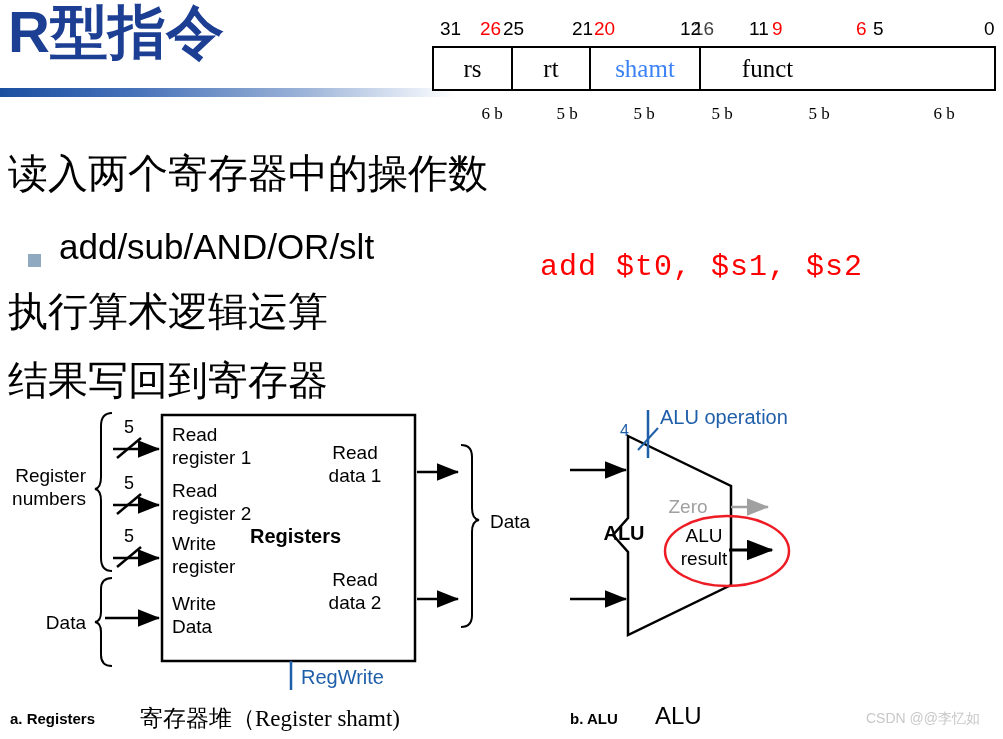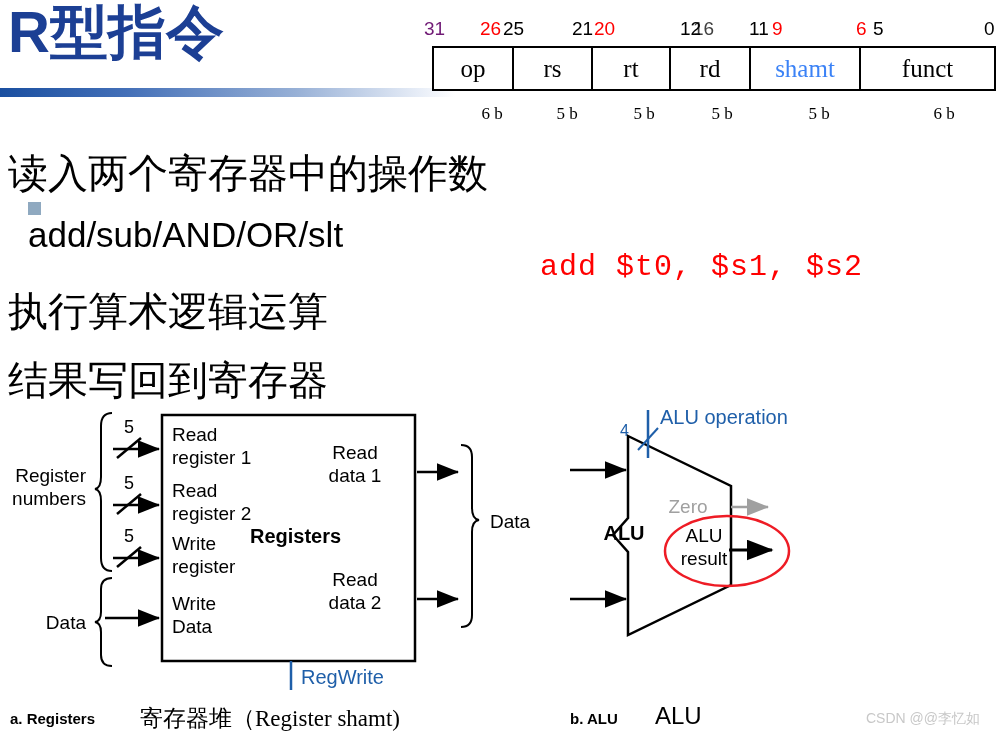--- a/index.html
+++ b/index.html
@@ -97,24 +97,23 @@
     font-size: 40px;
     color: #000000;
     white-space: nowrap;
   }
   #line-1 { left: 8px; top: 146px; }
   #line-3 { left: 8px; top: 284px; }
   #line-4 { left: 8px; top: 353px; }
 
   #bullet-row {
     left: 28px;
-    top: 202px;
+    top: 227px;
     display: flex;
-    align-items: flex-start;
-    flex-direction: column;
+    align-items: flex-end;
   }
   #bullet-square {
     width: 13px;
     height: 13px;
     background: #8fa9c0;
     margin-right: 18px;
   }
   #bullet-text {
     font-family: "Liberation Sans", sans-serif;
     font-size: 35px;
@@ -175,38 +174,36 @@
     white-space: nowrap;
   }
 </style>
 </head>
 <body>
 
 <div class="abs" id="slide-title"><span class="latin">R</span><span class="cjk">型指令</span></div>
 <div class="abs" id="title-rule"></div>
 
 <div class="abs" id="instr-bits">
-    <span style="left: 0px; color: #701a75;">31</span>
+    <span style="left: 16px; color: #000000;">31</span>
     <span style="left: 56px; color: rgb(255, 0, 0);">26</span>
     <span style="left: 79px; color: rgb(0, 0, 0);">25</span>
     <span style="left: 148px; color: rgb(0, 0, 0);">21</span>
     <span style="left: 170px; color: rgb(255, 0, 0);">20</span>
     <span style="left: 233px; color: #404040; margin-left: 36px;">16</span>
     <span style="left: 256px; color: rgb(0, 0, 0);">12</span>
     <span style="left: 325px; color: rgb(0, 0, 0);">11</span>
     <span style="left: 348px; color: rgb(255, 0, 0);">9</span>
     <span style="left: 432px; color: rgb(255, 0, 0);">6</span>
     <span style="left: 449px; color: rgb(0, 0, 0);">5</span>
     <span style="left: 560px; color: rgb(0, 0, 0);">0</span>
   </div>
 <div class="abs" id="instr-table">
-    <div class="cell" style="width: 80px; flex: 0 0 80px;">op</div>
     <div class="cell" style="width: 79px; flex: 0 0 79px;">rs</div>
     <div class="cell" style="width: 78px; flex: 0 0 78px;">rt</div>
-    <div class="cell" style="width: 80px; flex: 0 0 80px;">rd</div>
     <div class="cell red" style="width: 110px; flex: 0 0 110px;">shamt</div>
     <div class="cell" style="width: 133px; flex: 0 0 133px;">funct</div>
   </div>
 <div class="abs" id="instr-widths">
     <span style="left: 38px; width: 60px;">6 b</span>
     <span style="left: 113px; width: 60px;">5 b</span>
     <span style="left: 190px; width: 60px;">5 b</span>
     <span style="left: 268px; width: 60px;">5 b</span>
     <span style="left: 365px; width: 60px;">5 b</span>
     <span style="left: 490px; width: 60px;">6 b</span>

